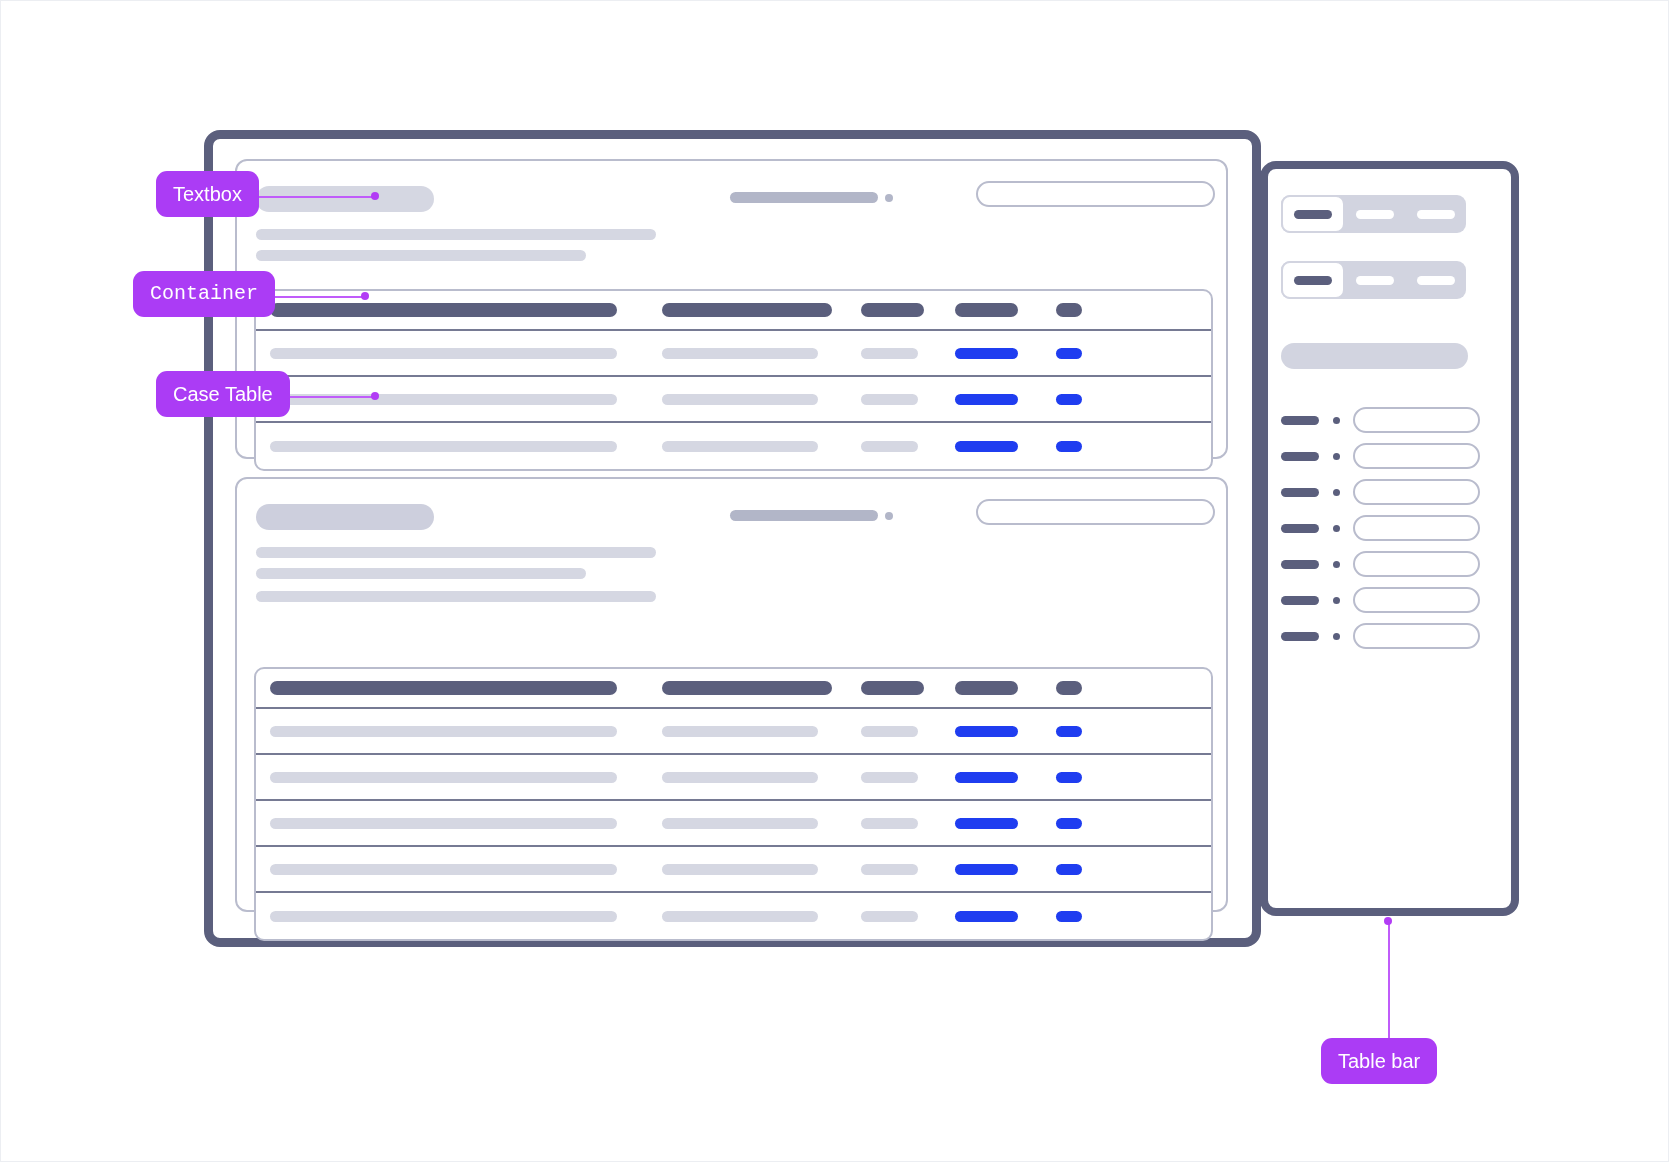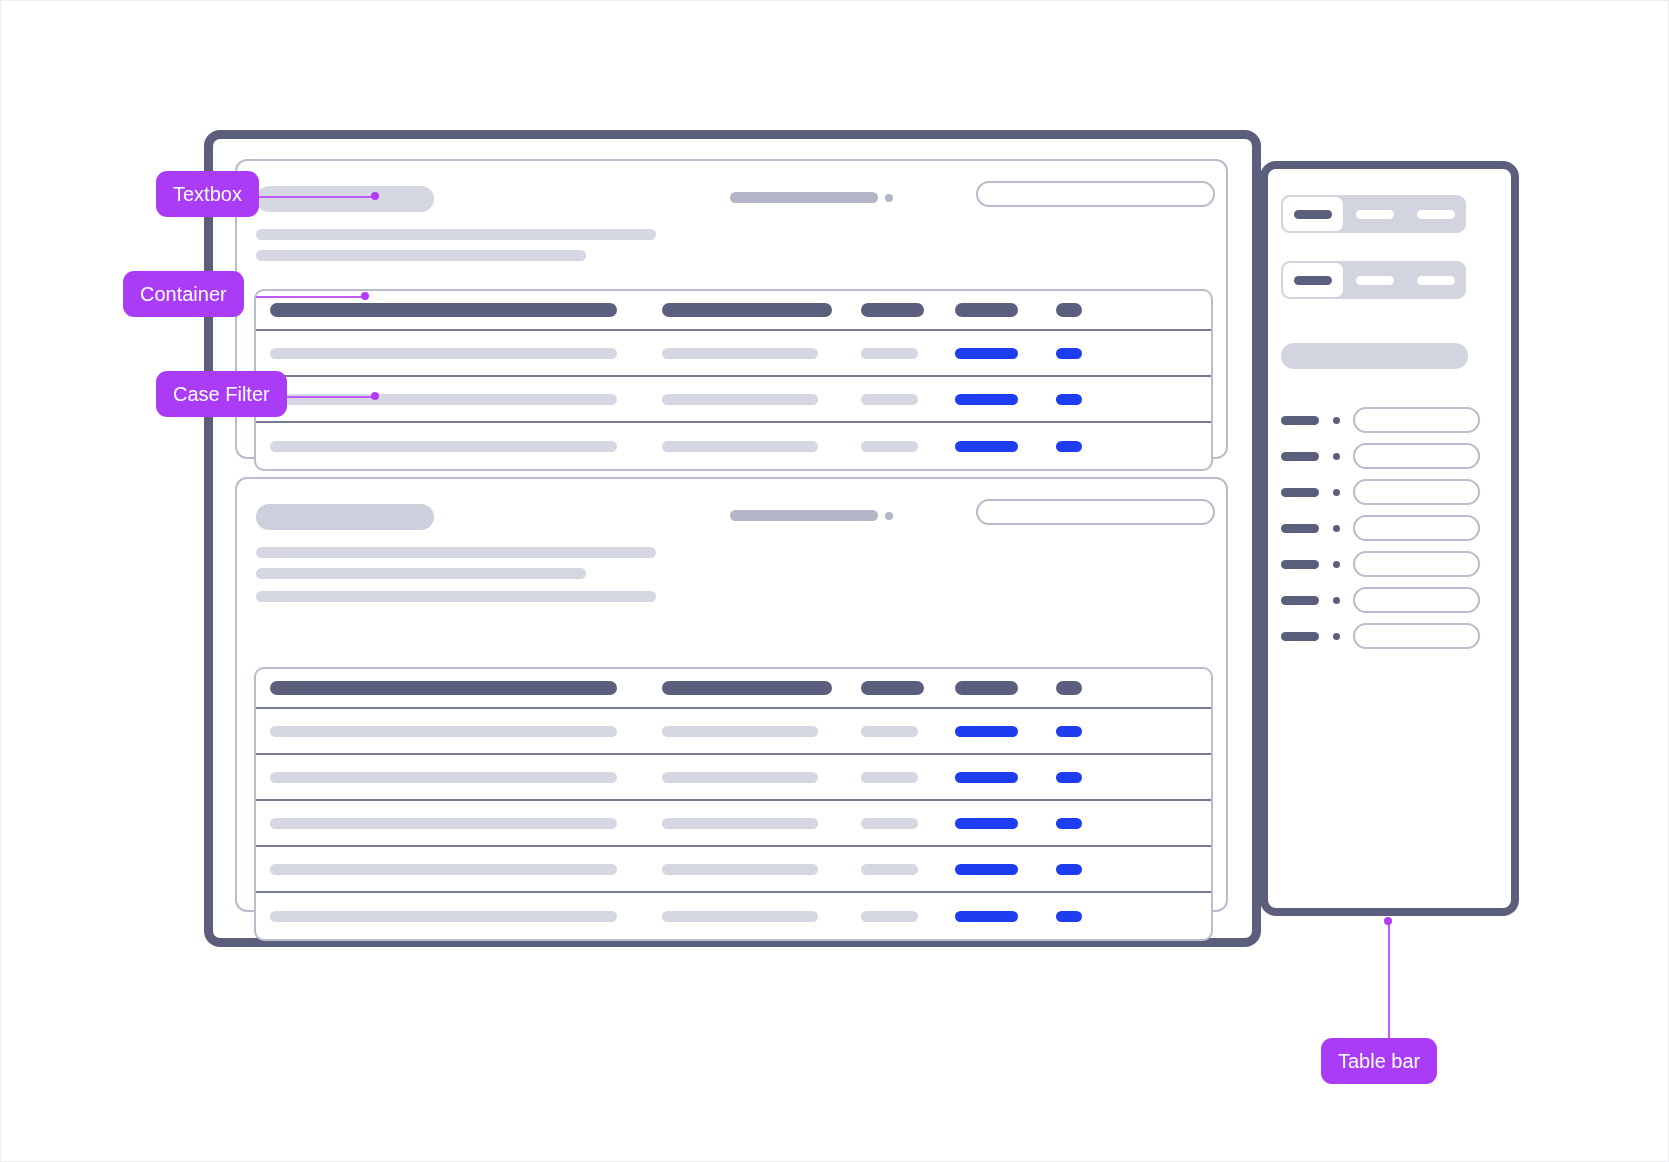--- a/index.html
+++ b/index.html
@@ -418,17 +418,17 @@
   <div class="leader h" style="left:255px; top:295px; width:110px;"></div>
   <div class="leader-dot" style="left:360px; top:291px;"></div>
 
   <div class="leader h" style="left:255px; top:395px; width:120px;"></div>
   <div class="leader-dot" style="left:370px; top:391px;"></div>
 
   <div class="leader v" style="left:1387px; top:920px; height:120px;"></div>
   <div class="leader-dot" style="left:1383px; top:916px;"></div>
 
   <div class="callout" style="left:155px; top:170px;">Textbox</div>
-  <div class="callout" style="left:122px; top:270px;">Container</div>
-  <div class="callout" style="left:155px; top:370px;">Case Filter</div>
+  <div class="callout" style="left:132px; top:270px;font-family:Liberation Mono, monospace;">Container</div>
+  <div class="callout" style="left:155px; top:370px;">Case Table</div>
   <div class="callout" style="left:1320px; top:1037px;">Table bar</div>
 
 </div>
 
 </body></html>

